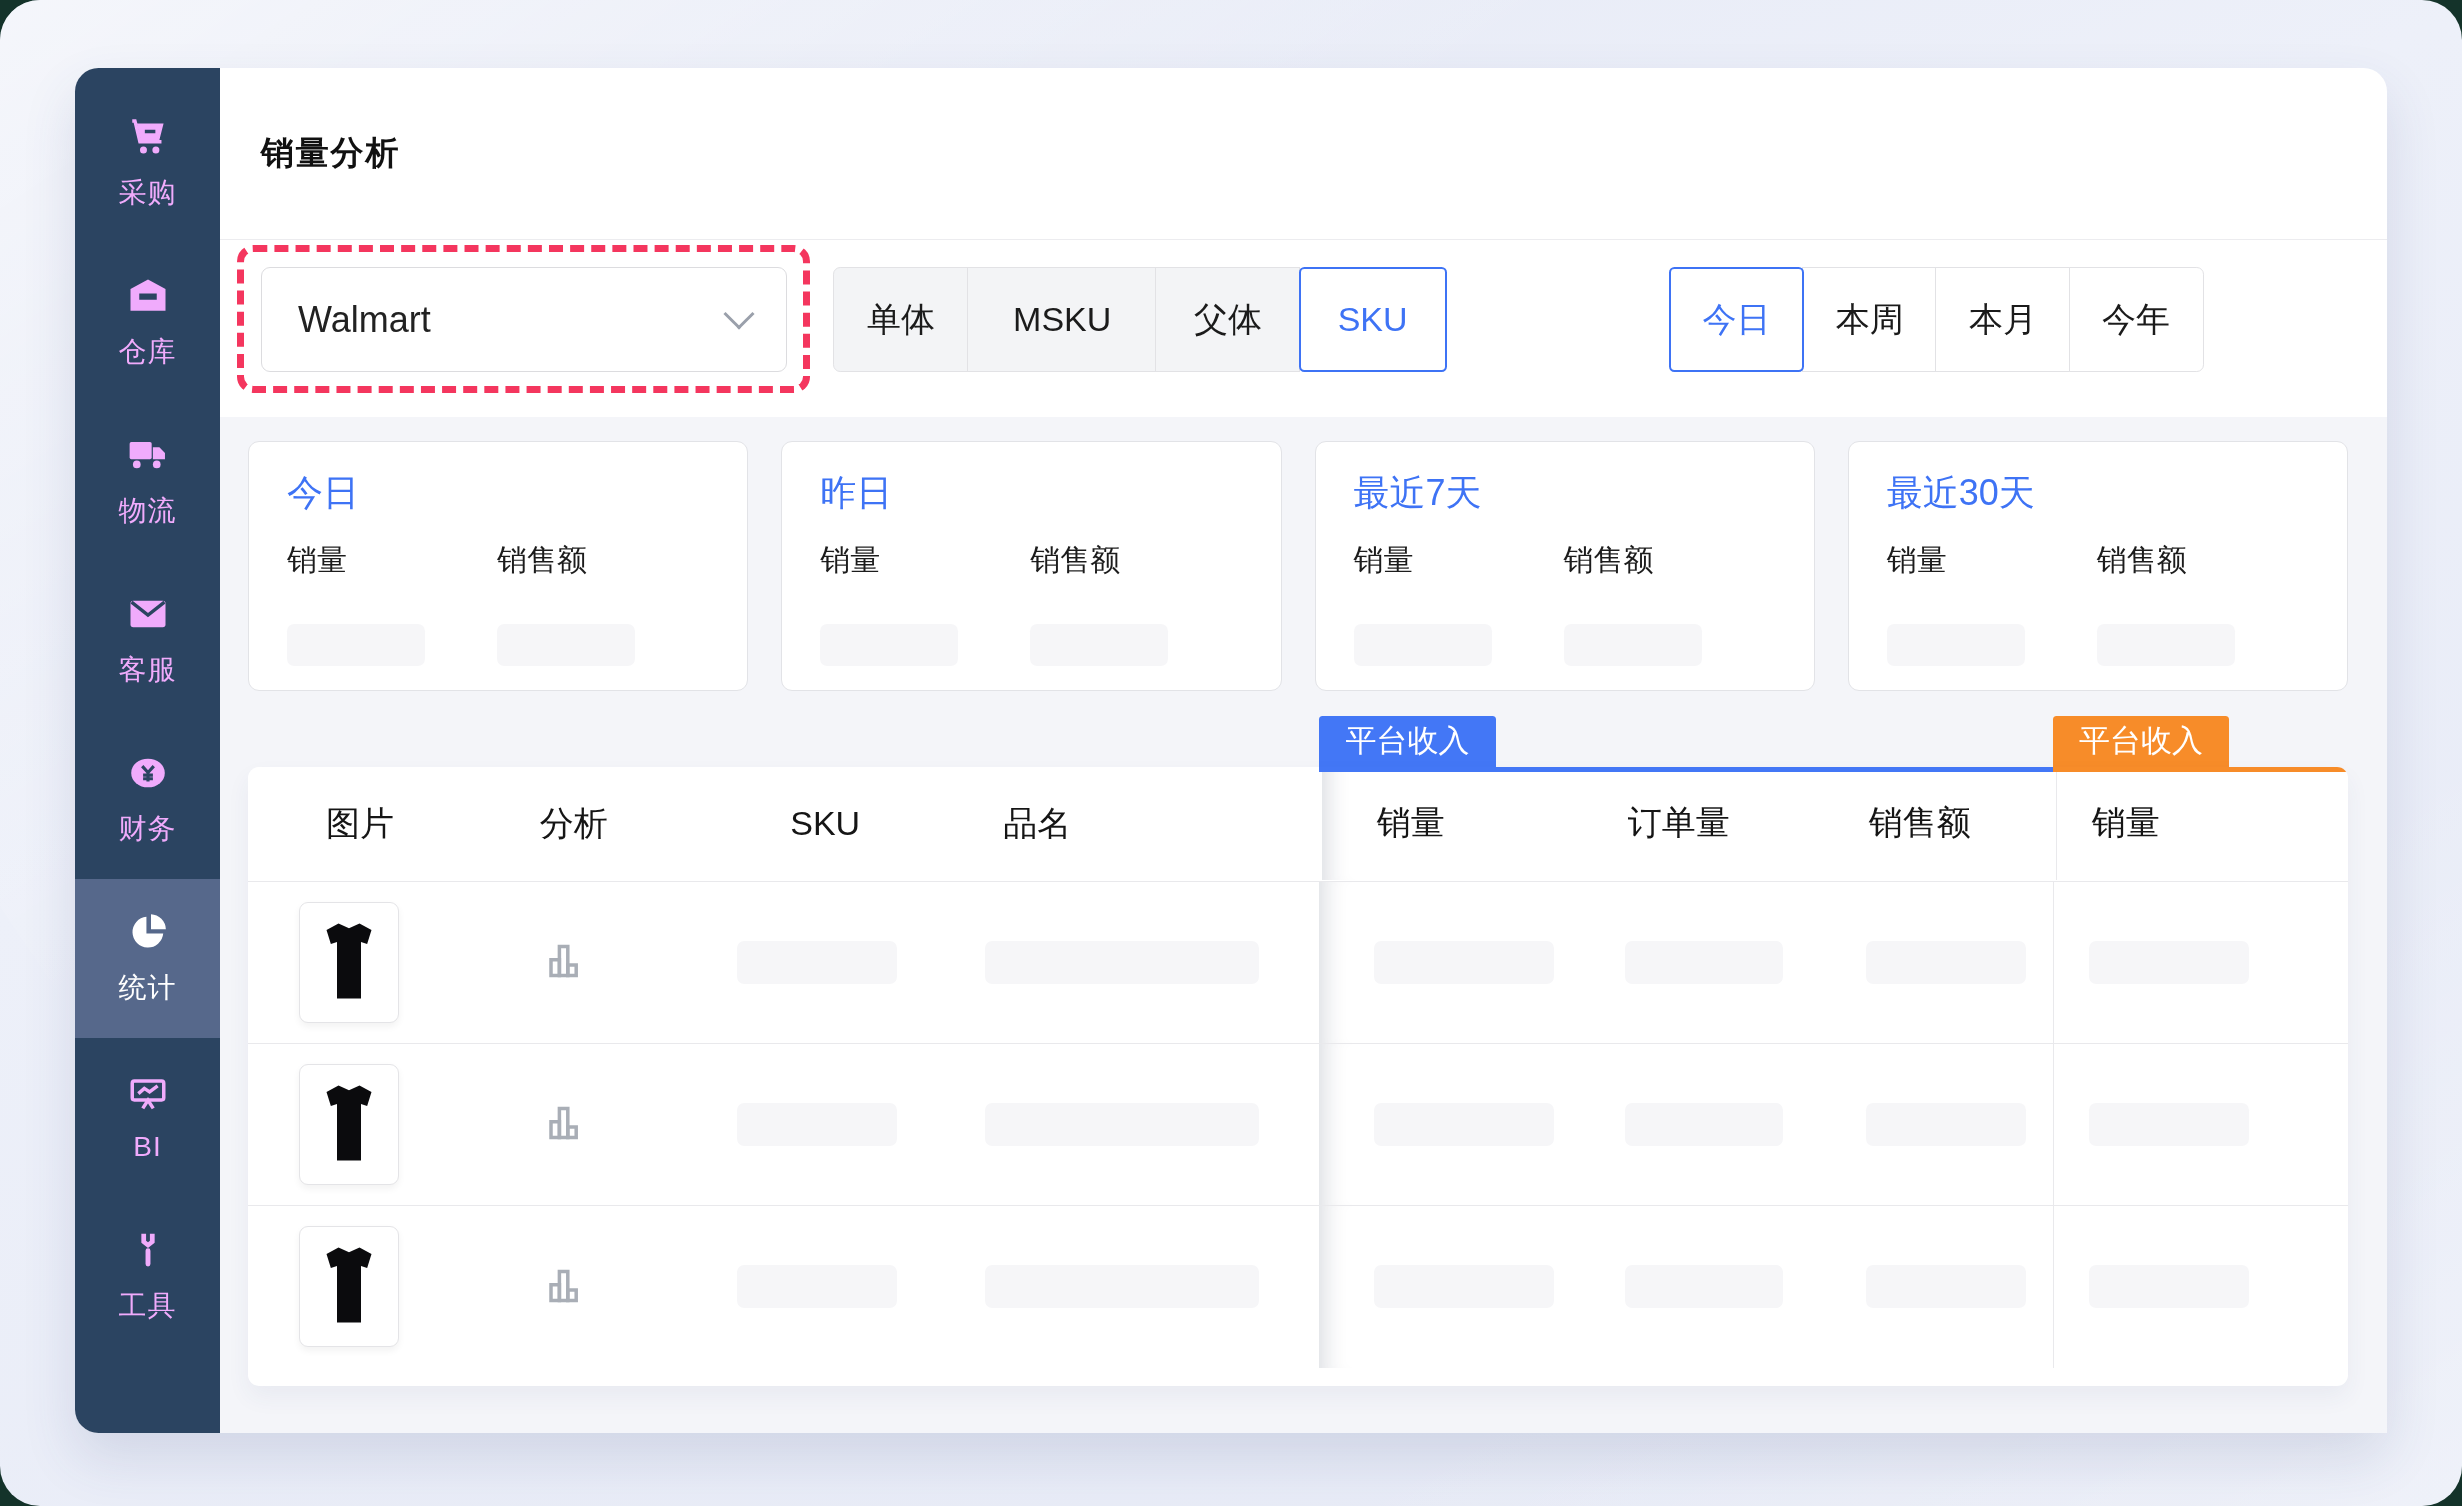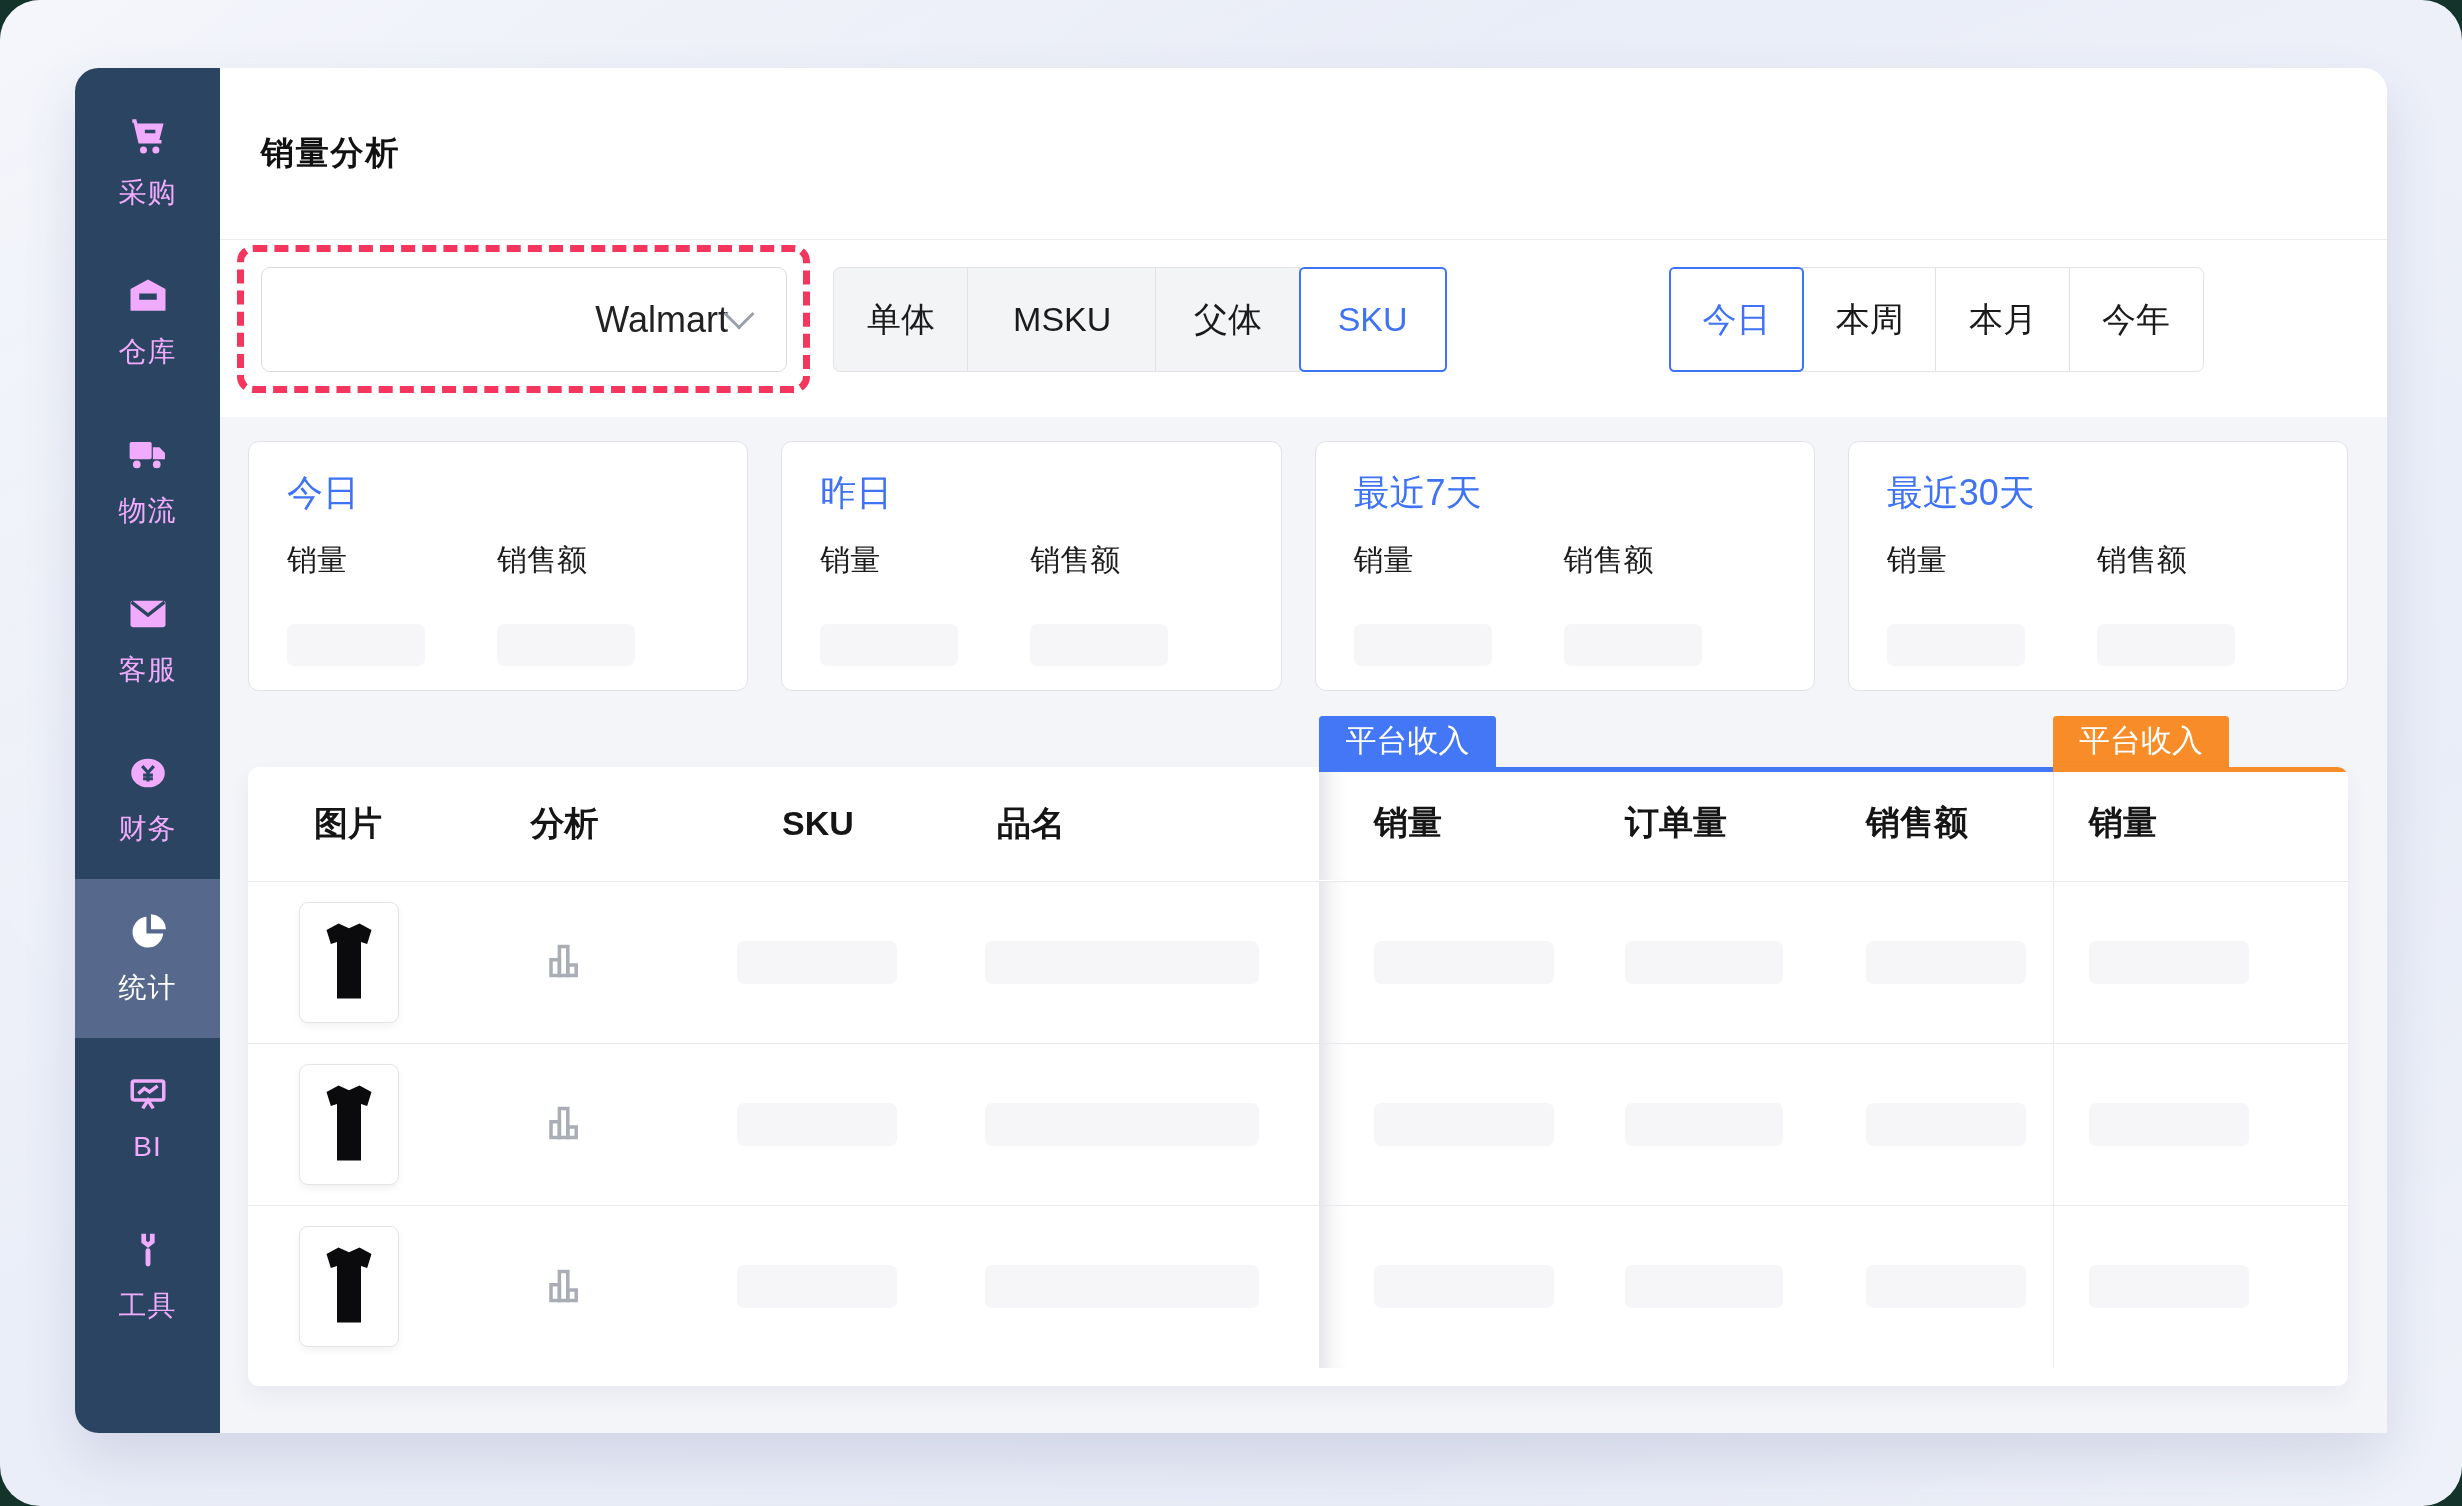--- a/index.html
+++ b/index.html
@@ -23,21 +23,21 @@
   .sb-item svg { width:42px; height:42px; }
   .sb-label { font-size:28px; letter-spacing:0.9px; }
   .sb-item.active { background:#56688b; color:#ffffff; }
 
   
   .main { flex:1; display:flex; flex-direction:column; min-width:0; }
   .page-header { height:172px; display:flex; align-items:center; padding-left:41px;
                  border-bottom:1.8px solid #ececef; }
   .page-title { font-size:33px; font-weight:700; color:#111; letter-spacing:1.8px; }
 
-  .filter-bar { position:relative; height:177px; background:#fff;text-align:right; }
+  .filter-bar { position:relative; height:177px; background:#fff; }
   .annotation-box { position:absolute; left:17px; top:5.4px; width:573px; height:148px;
                     border:7.2px dashed #f4365e; border-radius:16.3px; }
   .store-select { position:absolute; left:41px; top:27px; width:526px; height:105px; background:#fff;
                   border:1.8px solid #dcdcdf; border-radius:9px; display:flex; align-items:center;
                   padding:0 36px; cursor:pointer; }
   .store-select-value { font-size:36px; color:#222; flex:1; }
   .chevron { width:22px; height:22px; border-right:3.6px solid #9aa0ab; border-bottom:3.6px solid #9aa0ab;
              transform:rotate(45deg); margin-top:-11px; }
 
   .seg-group { position:absolute; top:27px; height:105px; display:flex; }
@@ -67,21 +67,21 @@
   .badge-blue { left:1071px; width:177px; background:#4377f6; }
   .badge-orange { left:1805px; width:176px; background:#f78c29; }
 
   .tbl { position:relative; width:2100px; background:#fff; border-radius:11px; overflow:hidden;
          box-shadow:0 11px 23.5px rgba(50,65,120,.06); }
   .u-line { position:absolute; top:0; height:5.4px; z-index:3; }
   .u-blue { left:1071px; width:734px; background:#4377f6; }
   .u-orange { left:1805px; width:295px; background:#f78c29; }
 
   .t-row { display:flex; align-items:center; height:162px; border-bottom:1.8px solid #e9e9ec; }
-  .t-head { height:115px; border-bottom:1.8px solid #e9e9ec; font-weight:700; }
+  .t-head { height:115px; border-bottom:1.8px solid #e9e9ec; font-weight:400;padding-left:12px; }
   .t-row:last-of-type { border-bottom:none; }
   .tbl-pad { height:18px; }
 
   .c-img  { width:217px; padding-left:51px; }
   .c-ana  { width:199px; display:flex; justify-content:center; }
   .c-sku  { width:299px; }
   .c-name { width:356px; }
   .grp-a  { width:734px; display:flex; align-self:stretch; align-items:center;
             box-shadow:inset 27px 0 23.5px -22px rgba(20,30,60,.16); }
   .a1 { width:251px; padding-left:55px; }

